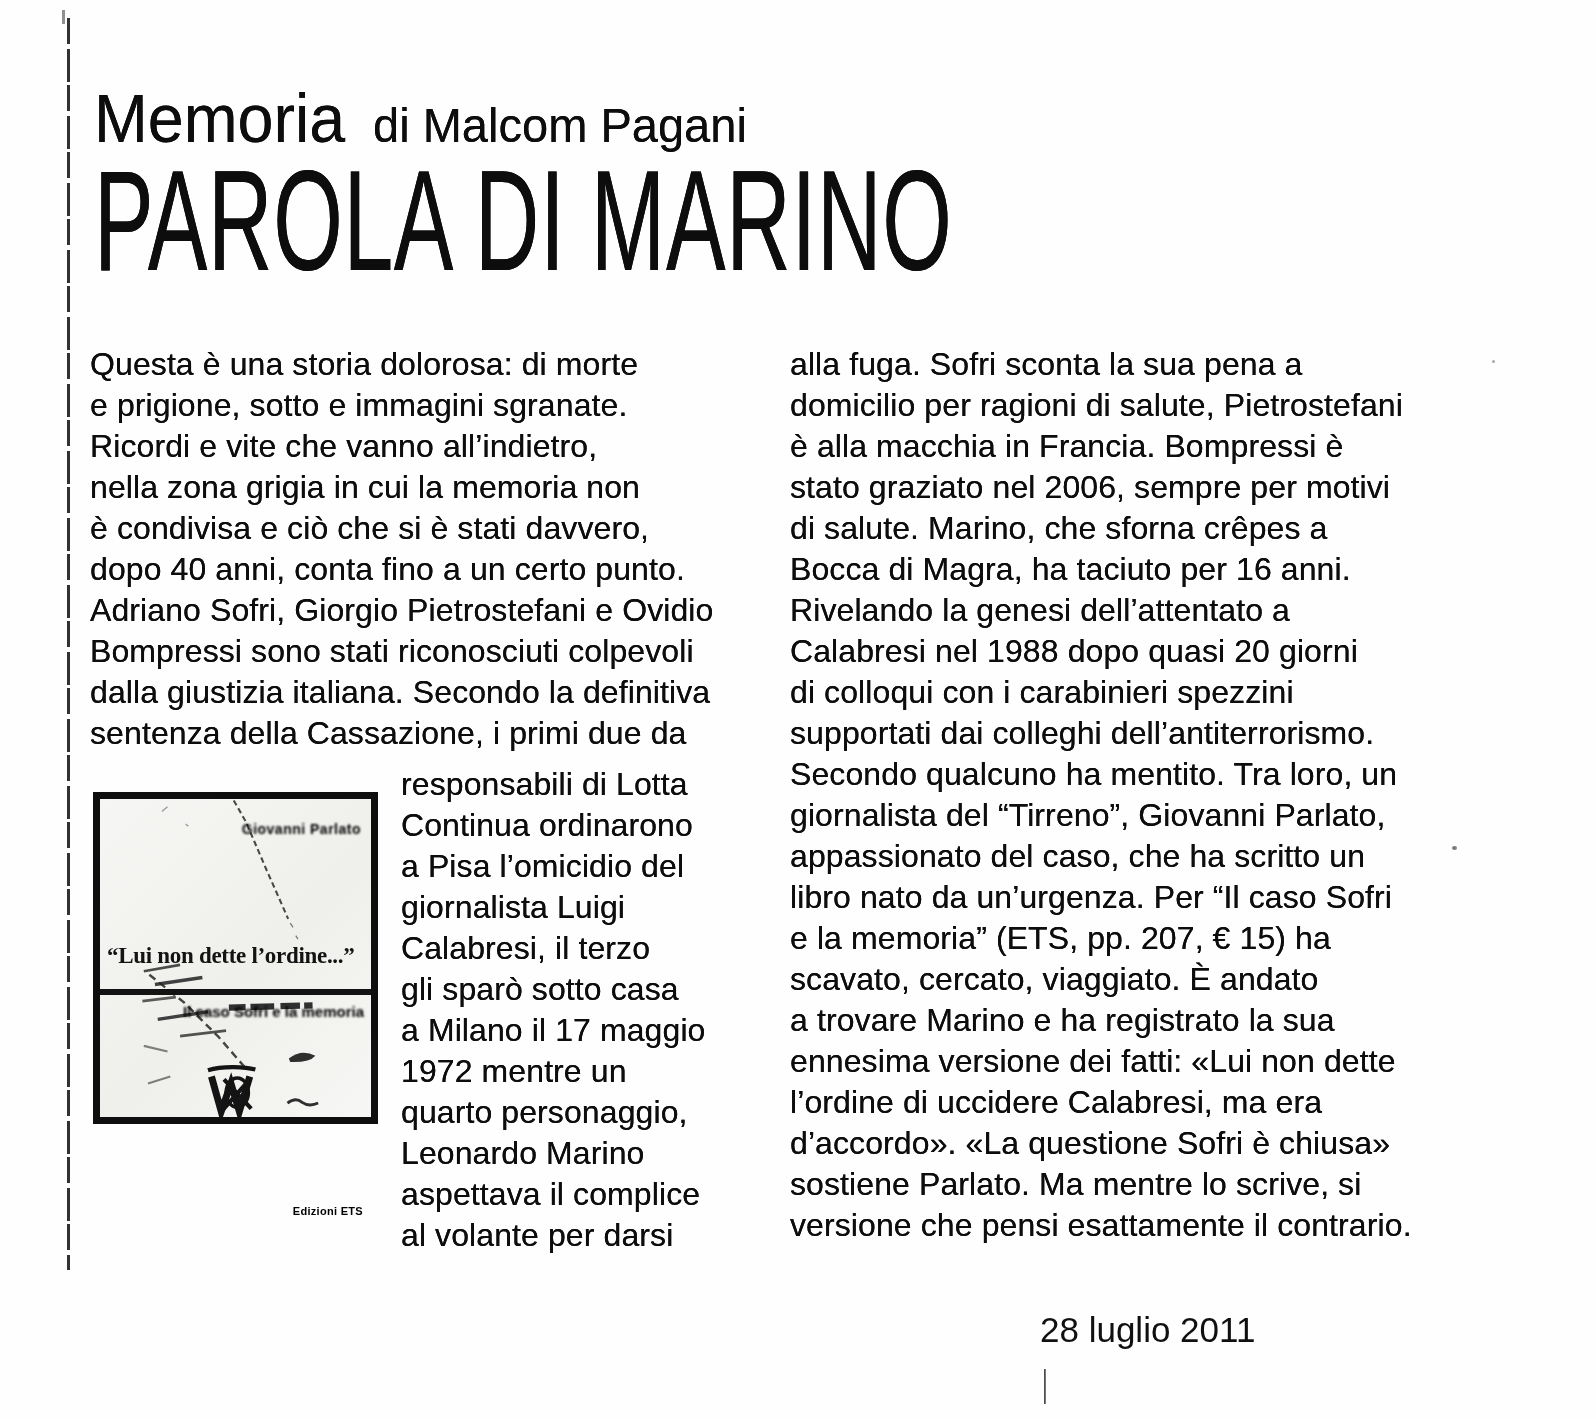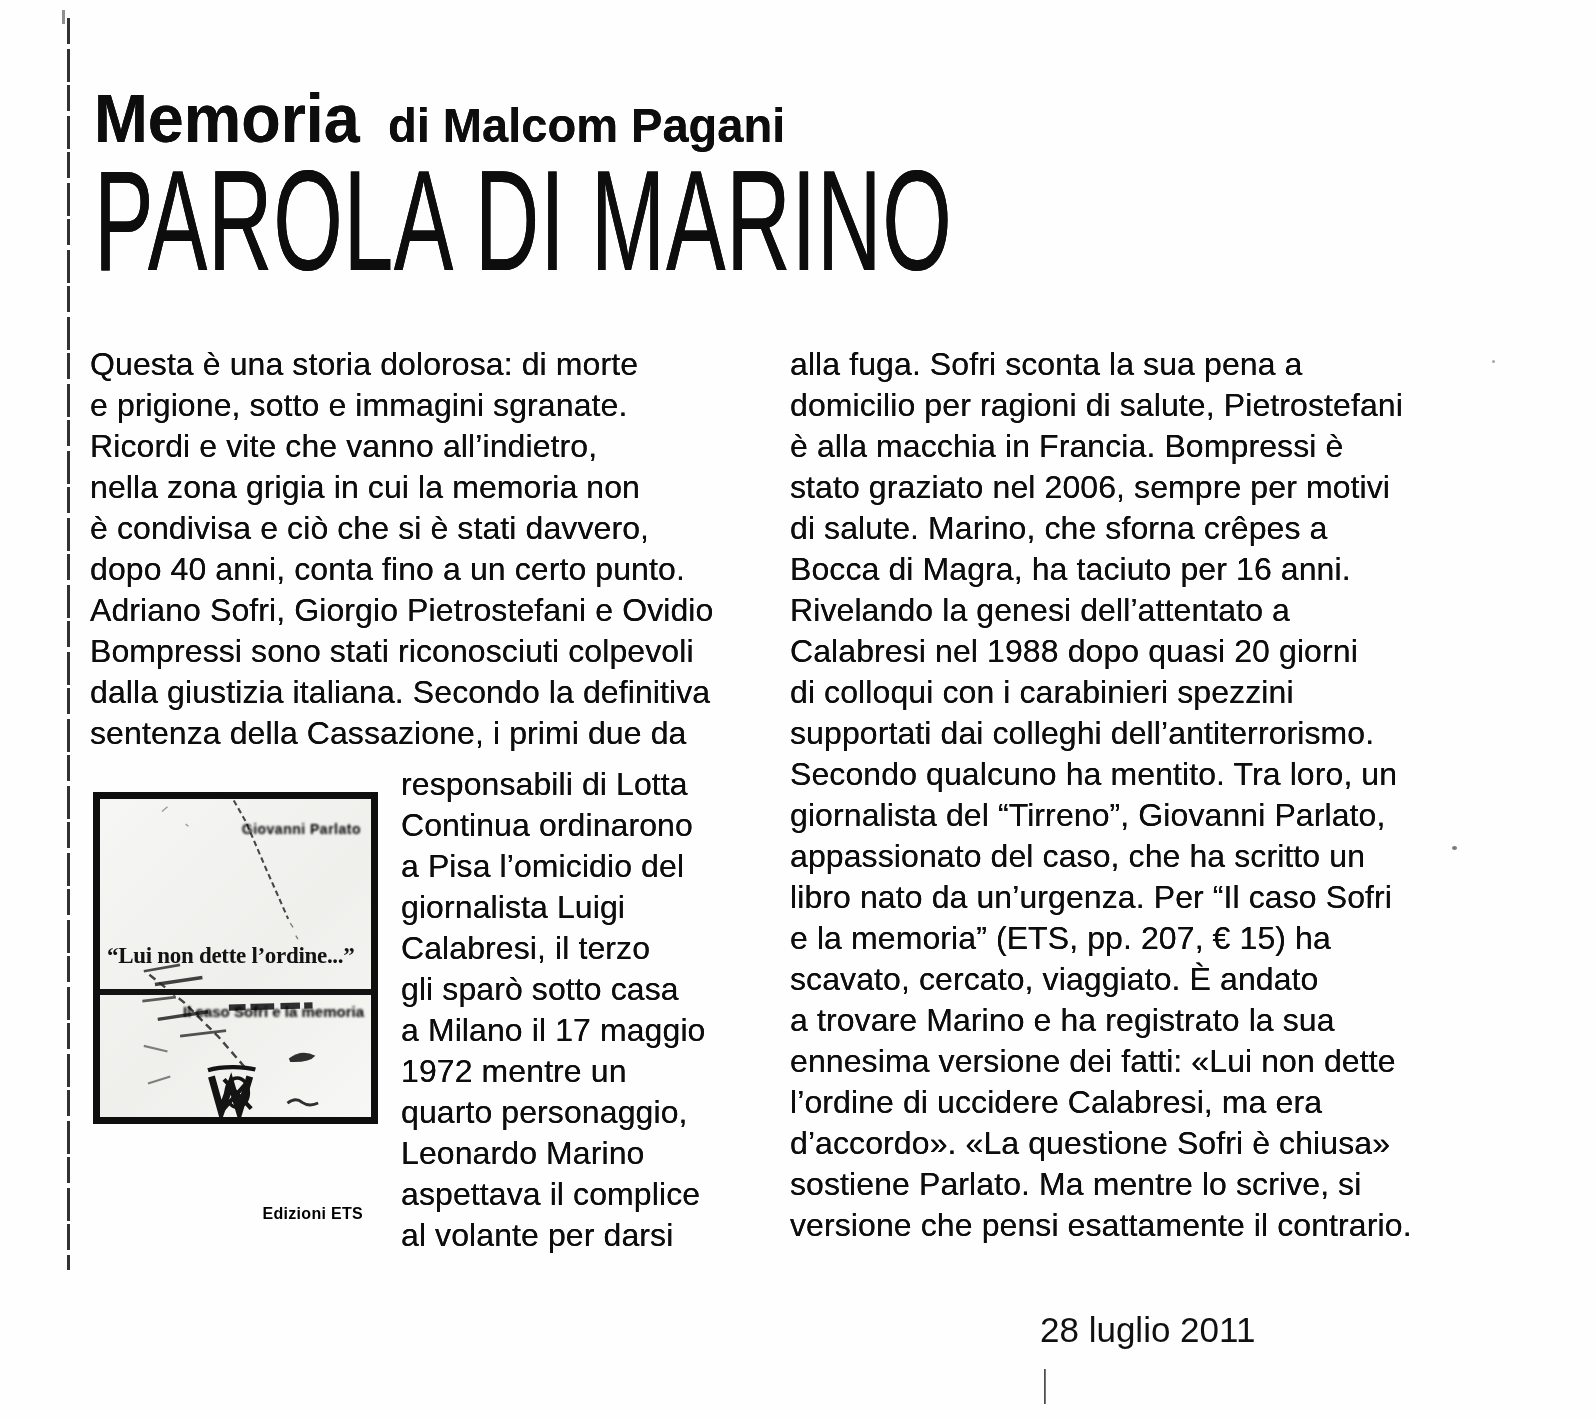--- a/index.html
+++ b/index.html
@@ -11,21 +11,21 @@
   
   .left-rule{
     position:absolute; left:67px; top:18px; width:3px; height:1252px;
     background:repeating-linear-gradient(to bottom,
       #1b1b1b 0 26px, rgba(27,27,27,0) 26px 31px,
       #1b1b1b 31px 64px, rgba(27,27,27,0) 64px 67px);
     opacity:.9;
   }
   
   .header{position:absolute; left:94px; top:84px;}
-  .kicker{white-space:nowrap; font-weight:bold; line-height:1;}
+  .kicker{white-space:nowrap; font-weight:normal; line-height:1;}
   .kicker-main{font-size:68px; letter-spacing:0px; display:inline-block; transform:scaleX(0.95); transform-origin:left bottom;}
   .kicker-byline{font-size:48px; margin-left:10px; display:inline-block; transform:scaleX(0.98); transform-origin:left bottom;}
   .headline{
     font-size:142px; font-weight:400; line-height:0.95; margin-top:2px;
     white-space:nowrap; transform:scaleX(0.63); transform-origin:left top;
     letter-spacing:1px;
   }
   .header *, .cols *{text-shadow:0 0 0.6px currentColor;}
   
   .col{position:absolute; font-size:32px; line-height:41px; letter-spacing:0.1px;}
@@ -48,21 +48,21 @@
     position:absolute; top:144px; left:7px; white-space:nowrap;
     font-family:"Liberation Serif", serif; font-weight:bold; font-size:23px;
     filter:blur(0.45px); color:#131313; letter-spacing:-0.3px;
   }
   .cover-rule{position:absolute; top:190px; left:0; width:100%; height:6px; background:#131313;}
   .cover-subtitle{
     position:absolute; top:204px; right:7px; font-size:15px; font-weight:bold;
     filter:blur(0.8px) contrast(1.7); color:#121212;
   }
   .cover-publisher{
-    position:absolute; top:406px; right:8px; font-size:16px; font-weight:bold;
+    position:absolute; top:406px; right:8px; font-size:11px; font-weight:bold;
     filter:blur(0.7px) contrast(1.6); color:#181818; letter-spacing:0.3px;
   }
   .cover-svg{position:absolute; inset:0; width:100%; height:100%;}
   
   .footer{
     position:absolute; top:1310px; left:1040px; display:flex; align-items:baseline;
     gap:13px; font-size:35px; color:#101010;flex-direction:column;
   }
   .footer-logo{
     font-family:"Liberation Serif", serif; font-weight:bold; font-size:43px;

